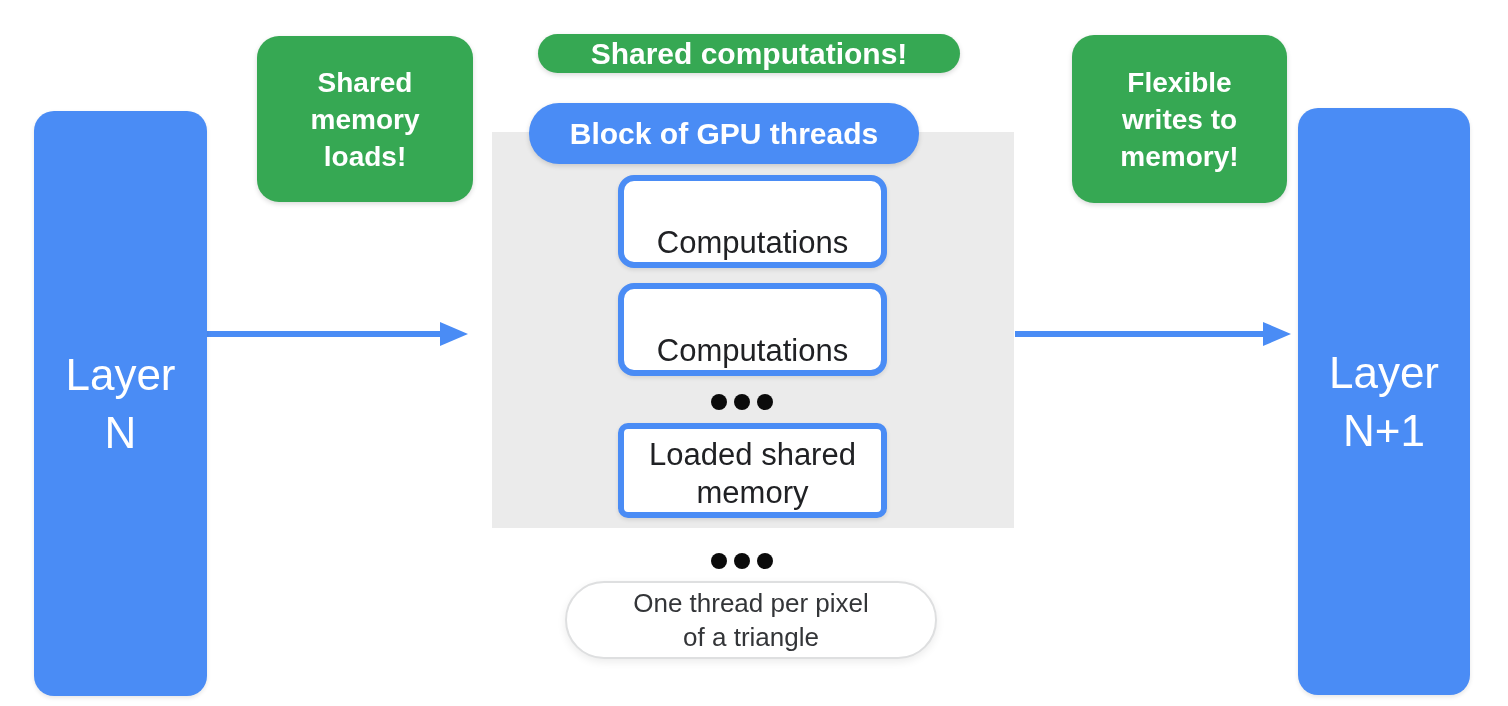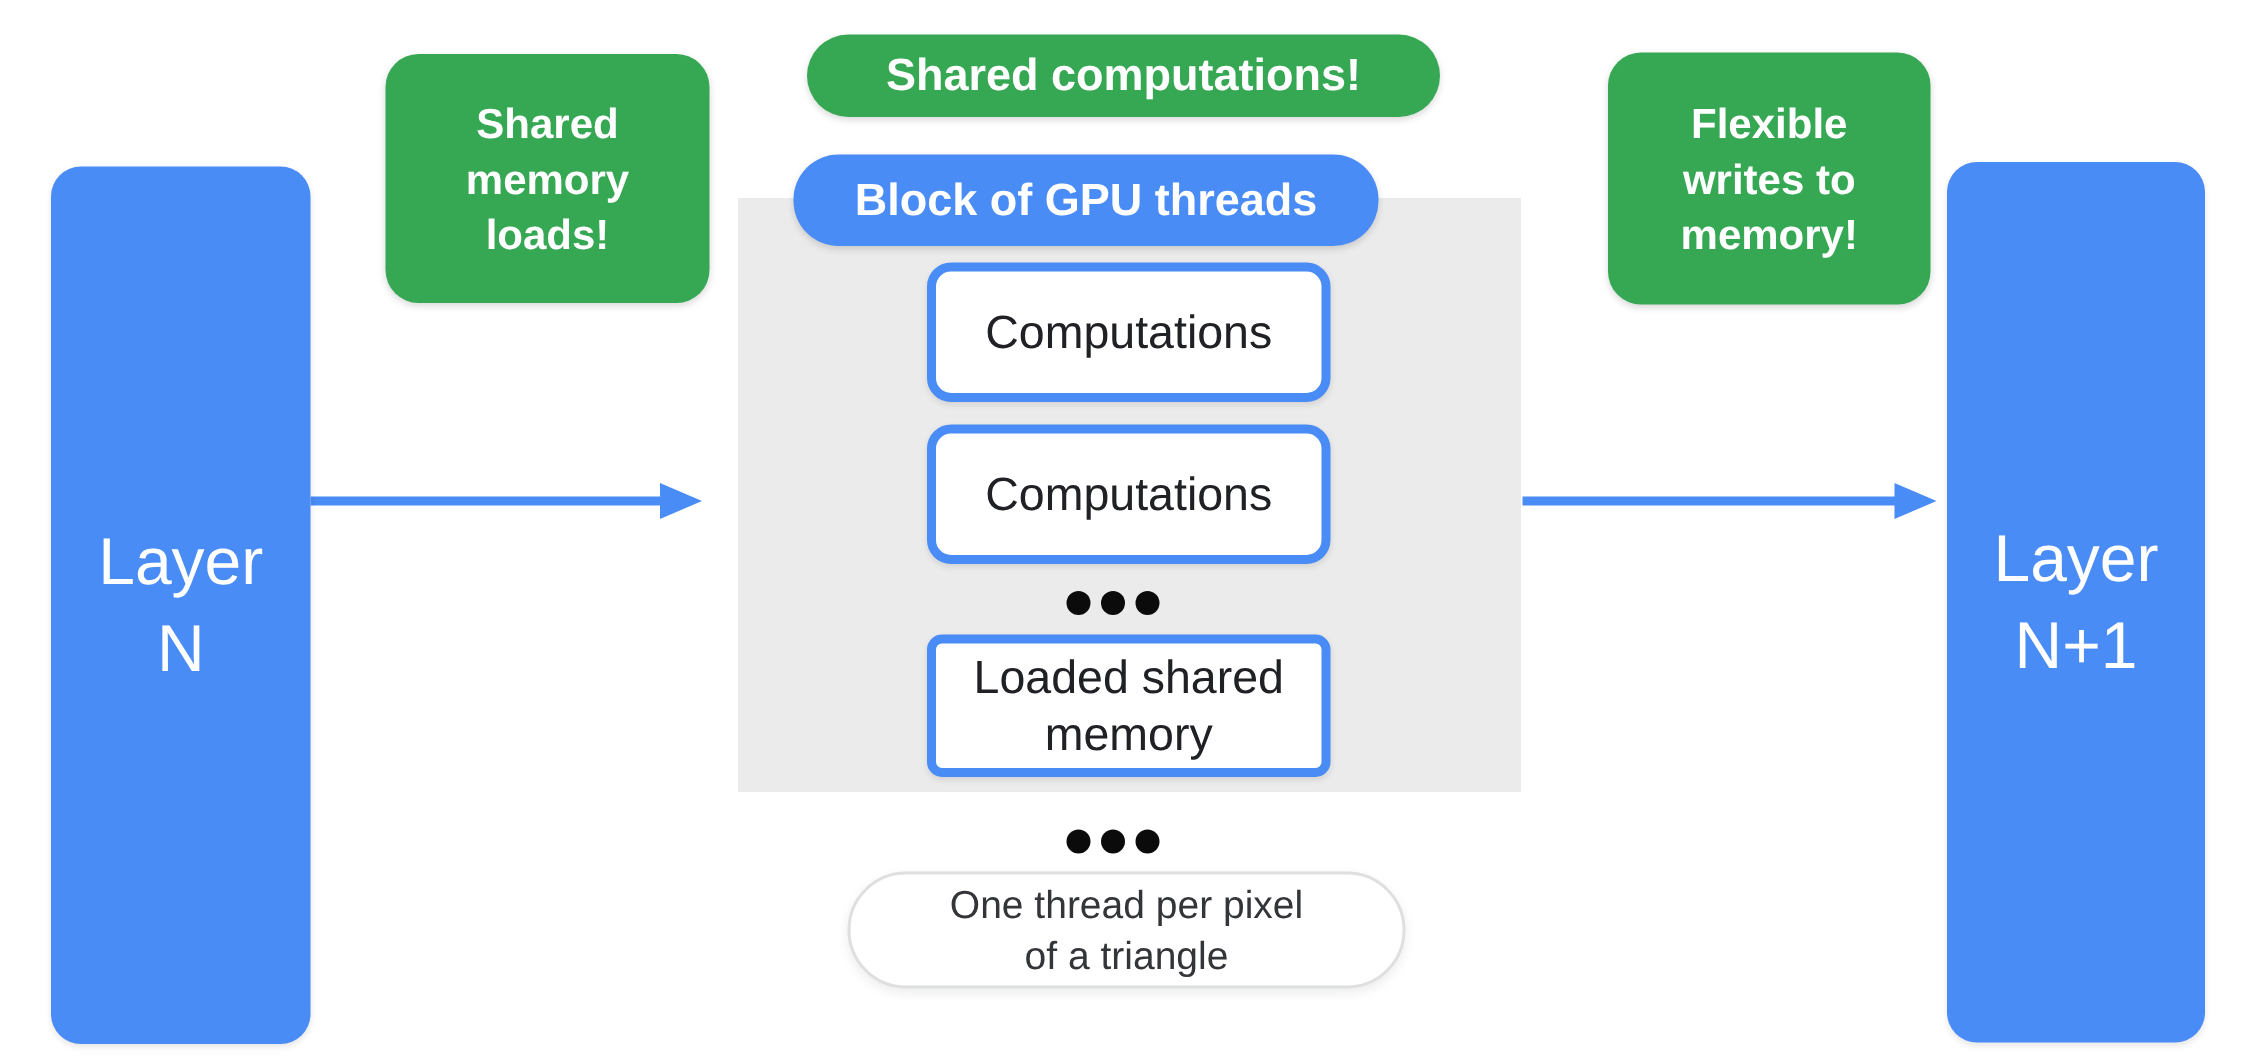--- a/index.html
+++ b/index.html
@@ -38,31 +38,31 @@
   }
   .note-left{left:237px;top:36px;width:216px;height:166px;}
   .note-right{left:1052px;top:35px;width:215px;height:168px;}
 
   
   .pill{
     position:absolute;display:flex;align-items:center;justify-content:center;
     color:#fff;font-weight:700;font-size:30px;text-align:center;
     box-shadow:0 2px 5px rgba(0,0,0,0.15);
   }
-  .green-pill{left:538px;top:23px;width:422px;height:55px;border-radius:28px;background:var(--green);z-index:4;}
+  .green-pill{left:538px;top:34px;width:422px;height:39px;border-radius:28px;background:var(--green);z-index:4;}
   .blue-pill{left:529px;top:103px;width:390px;height:61px;border-radius:30px;background:var(--blue);z-index:4;}
 
   
   .panel{position:absolute;left:492px;top:132px;width:522px;height:396px;background:var(--panel-gray);z-index:1;}
 
   
   .comp-box{
     position:absolute;width:269px;background:var(--white);
     border:6px solid var(--blue);border-radius:16px;z-index:2;
-    display:flex;align-items:center;justify-content:center;
+    display:flex;align-items:flex-end;justify-content:center;
     color:var(--text-dark);font-size:31px;line-height:38px;text-align:center;
     white-space:pre-line;box-shadow:0 2px 4px rgba(0,0,0,0.10);
   }
   .comp-1{left:618px;top:175px;height:93px;}
   .comp-2{left:618px;top:283px;height:93px;}
   .comp-3{left:618px;top:423px;height:95px;border-radius:10px;}
 
   
   .dots{position:absolute;display:flex;gap:7px;z-index:2;}
   .dots i{display:block;width:16px;height:16px;border-radius:50%;background:#0b0b0b;}

